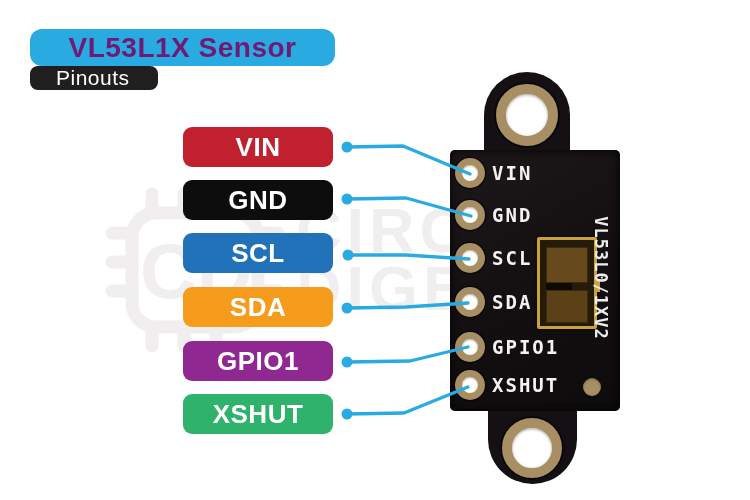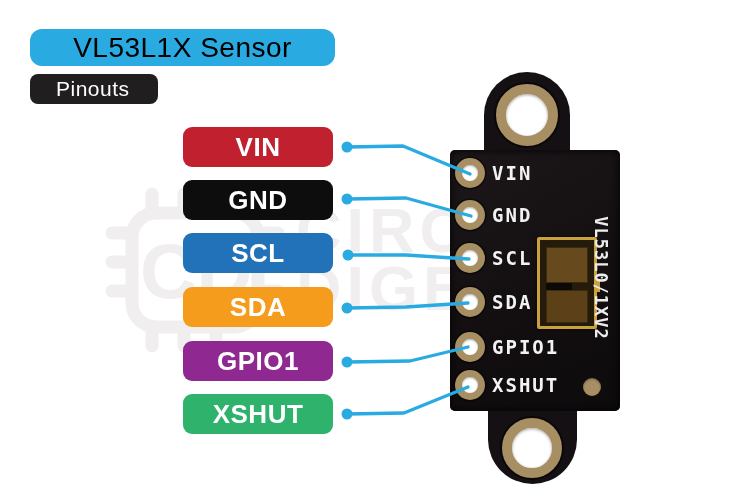--- a/index.html
+++ b/index.html
@@ -45,22 +45,22 @@
   .vlabel{position:absolute;left:521px;top:268px;width:160px;height:20px;line-height:20px;
     transform:rotate(90deg);text-align:center;color:#ececec;
     font-family:"DejaVu Sans Mono",monospace;font-weight:bold;font-size:17px;letter-spacing:1px;}
   .fiducial{position:absolute;left:583px;top:378px;width:18px;height:18px;border-radius:50%;
     background:var(--gold);box-shadow:inset 0 1px 2px rgba(0,0,0,.35);}
 
   
   .badges{position:absolute;left:0;top:0;z-index:2;width:750px;height:500px;}
   .title-badge{position:absolute;left:30px;top:29px;width:305px;height:37px;border-radius:12px;
     display:flex;align-items:center;justify-content:center;}
-  .title-badge span{color:#000000;font-weight:normal;font-size:28px;letter-spacing:.5px;}
-  .subtitle-badge{position:absolute;left:30px;top:74px;width:128px;height:30px;border-radius:8px;
+  .title-badge span{color:#701a75;font-weight:bold;font-size:28px;letter-spacing:.5px;}
+  .subtitle-badge{position:absolute;left:30px;top:66px;width:128px;height:24px;border-radius:8px;
     display:flex;align-items:center;padding-left:26px;}
   .subtitle-badge span{color:#fff;font-size:21px;letter-spacing:.5px;}
   .pin-label{position:absolute;left:183px;width:150px;height:40px;border-radius:9px;
     display:flex;align-items:center;justify-content:center;}
   .pin-label span{color:#fff;font-weight:bold;font-size:26px;letter-spacing:.5px;}
 
   
   .leads{position:absolute;left:0;top:0;z-index:3;pointer-events:none;}
   .lead{fill:none;stroke:var(--accent);stroke-width:3.3;stroke-linecap:round;stroke-linejoin:round;}
   .lead-dot{fill:var(--accent);}

